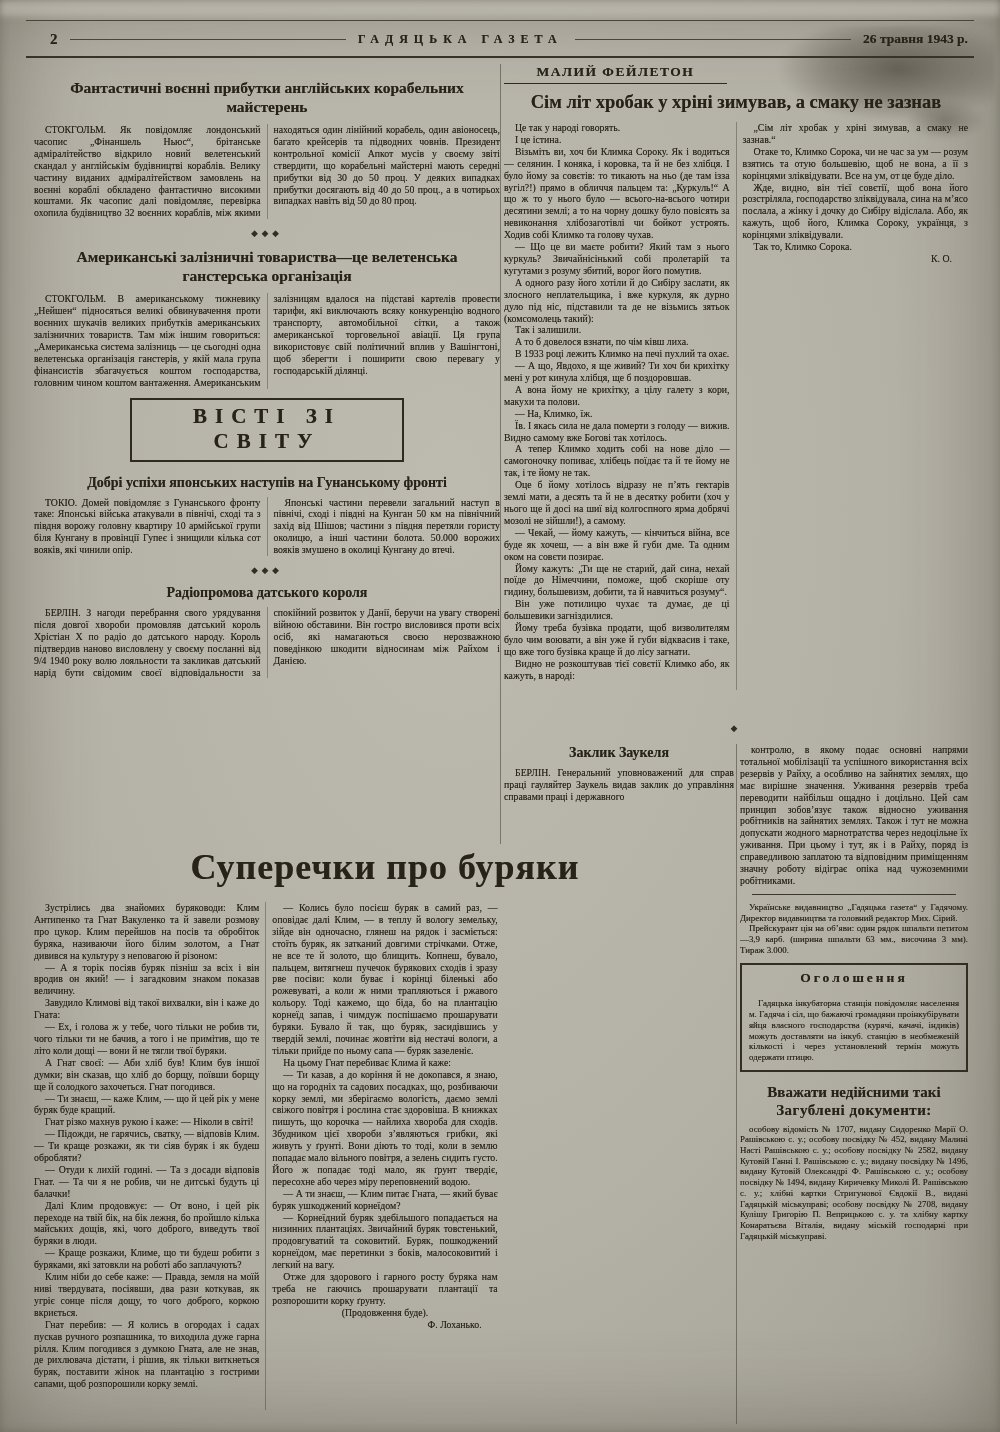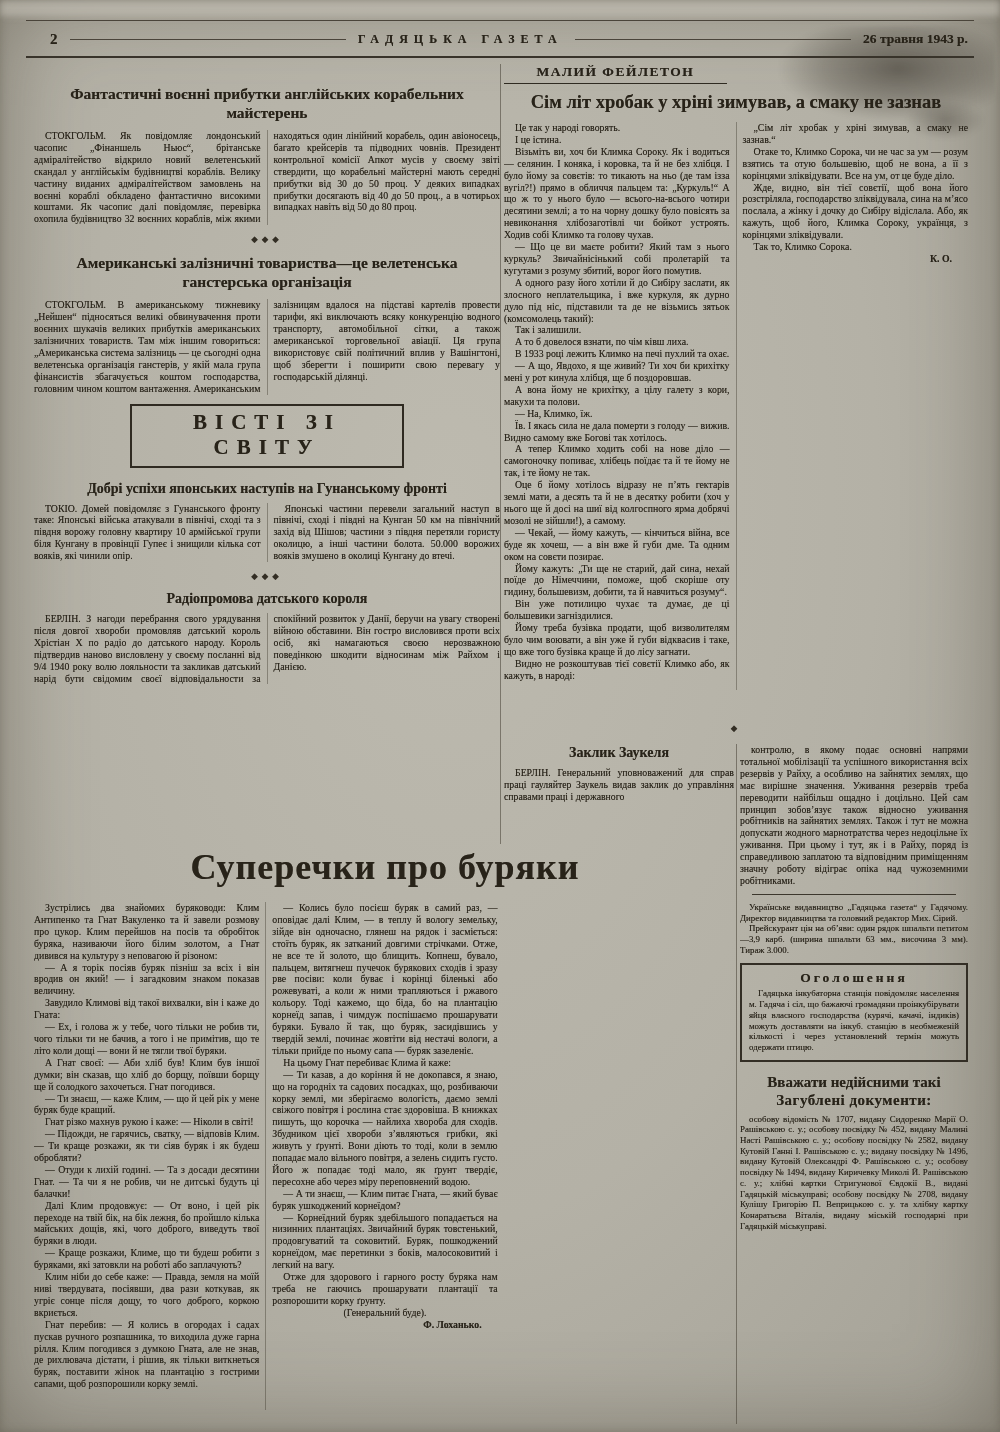--- a/index.html
+++ b/index.html
@@ -29,46 +29,46 @@
   .head-md { font-size:14px; line-height:17px; margin:0 4px 6px; }
   .head-xl { font-size:18.5px; line-height:22px; margin:2px 0 9px; }
   .head-hero { font-size:36px; letter-spacing:1px; margin:2px 0 14px; }
   .body { font-size:9.8px; line-height:11.9px; text-align:justify; }
   .body p { text-indent:11px; margin:0; }
   .body-sm { font-size:8.9px; line-height:10.7px; text-align:justify; }
   .body-sm p { text-indent:9px; margin:0; }
   .cols2 { column-count:2; column-gap:13px; column-rule:1px solid rgba(58,52,40,.4); }
   .cols3 { column-count:3; column-gap:13px; column-rule:1px solid rgba(58,52,40,.4); }
   .orn { text-align:center; font-size:8.5px; letter-spacing:4px; margin:3px 0 9px; color:#332e24; }
-  .sig { text-align:right; font-weight:bold; padding-right:16px; margin-top:5px; text-indent:0 !important; }
+  .sig { text-align:right; font-weight:normal; padding-right:16px; margin-top:5px; text-indent:0 !important; }
   .center { text-align:center; text-indent:0 !important; margin-top:5px; }
   article { margin-bottom:9px; }
 
   
   .block { position:absolute; overflow:hidden; }
-  .b-left  { left:34px;  top:82px;  width:466px; height:780px; }
+  .b-left  { left:34px;  top:76px;  width:466px; height:780px; }
   .b-feuil { left:504px; top:64px;  width:464px; height:656px; }
   .b-sauckel { left:504px; top:744px; width:230px; height:102px; }
   .b-rightcol { left:740px; top:744px; width:228px; height:684px; }
   .b-beets { left:34px;  top:844px; width:702px; height:586px; }
 
   .visti-box { width:274px; margin:6px auto 12px; border:2px solid #2f2a21; padding:4px 6px 6px;
     text-align:center; font-weight:bold; font-size:21px; letter-spacing:8px; }
 
   .kicker { width:48%; margin:0 0 7px; text-align:center; font-weight:bold; font-size:13.5px;
     letter-spacing:1.5px; border-bottom:1.5px solid #2f2a21; padding-bottom:3px; }
   .feuil-cols { height:568px; column-fill:auto; }
   .beets-cols { height:508px; column-fill:auto; }
 
   .orn-feuil { position:absolute; left:504px; top:720px; width:464px; }
 
   .hrule { height:1px; background:#3c372d; margin:7px 12px 7px; }
   .imprint { margin-bottom:8px; }
   .ads-box { border:2px solid #332e25; padding:5px 7px 7px; margin:4px 0 12px; }
-  .ads-box .head { font-size:13.5px; letter-spacing:3px; margin-bottom:2px; }
+  .ads-box .head { font-size:13.5px; letter-spacing:3px; margin-bottom:12px; }
   .docs-t1 { text-align:center; font-weight:bold; font-size:15px; margin-bottom:1px; }
   .docs-t2 { text-align:center; font-weight:bold; font-size:15px; letter-spacing:.5px; margin-bottom:5px; }
 
   .vline { position:absolute; width:1px; background:rgba(58,52,40,.5); }
   .vl-1 { left:500px; top:64px;  height:780px; }
   .vl-2 { left:736px; top:744px; height:680px; }
 
   
   .smudge { position:absolute; pointer-events:none; }
   .sm1 { left:780px; top:26px; width:215px; height:95px;
@@ -201,32 +201,32 @@
     <div class="cols3 body beets-cols">
       <div>
           <p>Зустрілись два знайомих буряководи: Клим Антипенко та Гнат Вакуленко та й завели розмову про цукор. Клим перейшов на посів та обробіток буряка, називаючи його білим золотом, а Гнат дивився на культуру з неповагою й різоном:</p>
           <p>— А я торік посіяв буряк пізніш за всіх і він вродив он який! — і загадковим знаком показав величину.</p>
           <p>Завудило Климові від такої вихвалки, він і каже до Гната:</p>
           <p>— Ех, і голова ж у тебе, чого тільки не робив ти, чого тільки ти не бачив, а того і не примітив, що те літо коли дощі — вони й не тягли твої буряки.</p>
           <p>А Гнат своєї: — Аби хліб був! Клим був іншої думки; він сказав, що хліб до борщу, поївши борщу ще й солодкого захочеться. Гнат погодився.</p>
           <p>— Ти знаєш, — каже Клим, — що й цей рік у мене буряк буде кращий.</p>
           <p>Гнат різко махнув рукою і каже: — Ніколи в світі!</p>
           <p>— Підожди, не гарячись, сватку, — відповів Клим. — Ти краще розкажи, як ти сіяв буряк і як будеш обробляти?</p>
-          <p>— Отуди к лихій годині. — Та з досади десятини Гнат. — Та чи я не робив, чи не дитські будуть ці балачки!</p>
+          <p>— Отуди к лихій годині. — Та з досади відповів Гнат. — Та чи я не робив, чи не дитські будуть ці балачки!</p>
           <p>Далі Клим продовжує: — От воно, і цей рік переходе на твій бік, на бік лежня, бо пройшло кілька майських дощів, які, чого доброго, виведуть твої буряки в люди.</p>
           <p>— Краще розкажи, Климе, що ти будеш робити з буряками, які затовкли на роботі або заплачують?</p>
           <p>Клим ніби до себе каже: — Правда, земля на моїй ниві твердувата, посіявши, два рази коткував, як угріє сонце після дощу, то чого доброго, коркою вкриється.</p>
           <p>Гнат перебив: — Я колись в огородах і садах пускав ручного розпашника, то виходила дуже гарна рілля. Клим погодився з думкою Гната, але не знав, де рихлювача дістати, і рішив, як тільки виткнеться буряк, поставити жінок на плантацію з гострими сапами, щоб розпорошили корку землі.</p>
           <p>— Колись було посієш буряк в самий раз, — оповідає далі Клим, — в теплу й вологу земельку, зійде він одночасно, глянеш на рядок і засміється: стоїть буряк, як затканий довгими стрічками. Отже, не все те й золото, що блищить. Копнеш, бувало, пальцем, витягнеш пучечок бурякових сходів і зразу рве посіви: коли буває і корінці біленькі або рожевуваті, а коли ж ними трапляються і ржавого кольору. Тоді кажемо, що біда, бо на плантацію корнеїд запав, і чимдуж поспішаємо прошарувати буряки. Бувало й так, що буряк, засидівшись у твердій землі, починає жовтіти від нестачі вологи, а тільки прийде по ньому сапа — буряк зазеленіє.</p>
           <p>На цьому Гнат перебиває Клима й каже:</p>
           <p>— Ти казав, а до коріння й не докопався, я знаю, що на городніх та садових посадках, що, розбиваючи корку землі, ми зберігаємо вологість, даємо землі свіжого повітря і рослина стає здоровіша. В книжках пишуть, що корочка — найлиха хвороба для сходів. Збудником цієї хвороби з’являються грибки, які живуть у ґрунті. Вони діють то тоді, коли в землю попадає мало вільного повітря, а зелень сидить густо. Його ж попадає тоді мало, як ґрунт твердіє, пересохне або через міру переповнений водою.</p>
           <p>— А ти знаєш, — Клим питає Гната, — який буває буряк ушкоджений корнеїдом?</p>
           <p>— Корнеїдний буряк здебільшого попадається на низинних плантаціях. Звичайний буряк товстенький, продовгуватий та соковитий. Буряк, пошкоджений корнеїдом, має перетинки з боків, малосоковитий і легкий на вагу.</p>
           <p>Отже для здорового і гарного росту буряка нам треба не гаючись прошарувати плантації та розпорошити корку ґрунту.</p>
         </div>
-      <p class="center">(Генеральний буде).</p>
+      <p class="center">(Продовження буде).</p>
       <p class="sig">Ф. Лоханько.</p>
     </div>
   </section>
 
   <div class="vline vl-1"></div>
   <div class="vline vl-2"></div>
 </div>
 
 </body></html>

